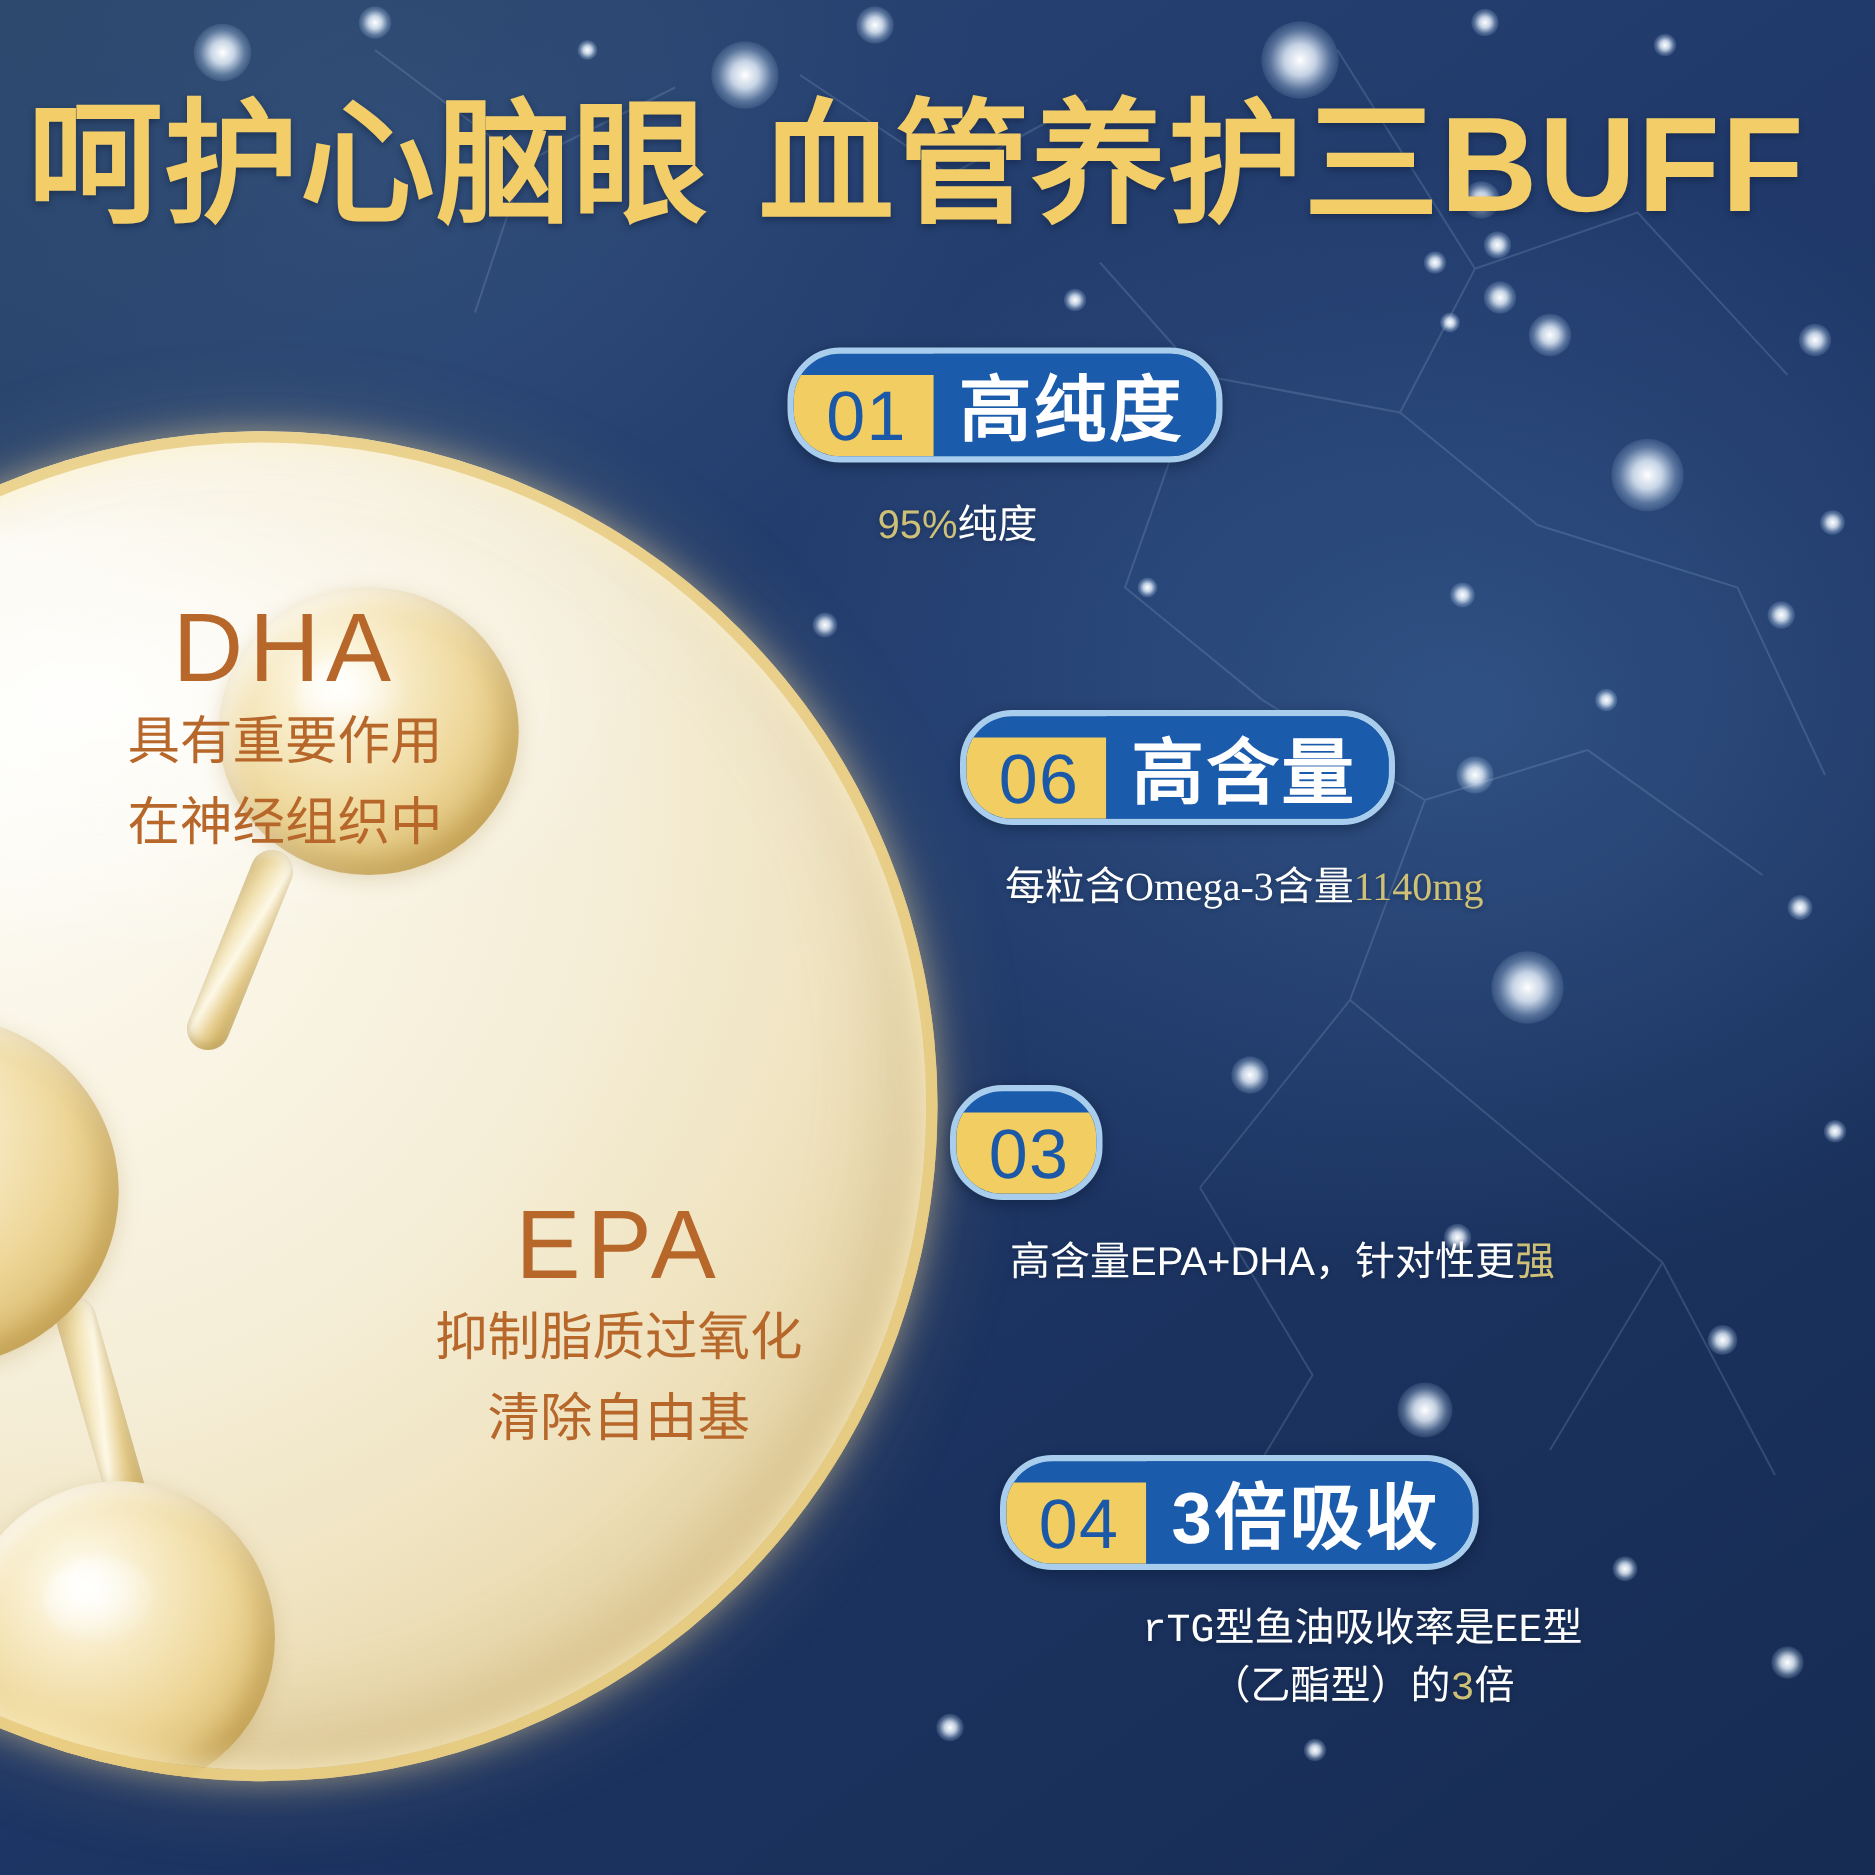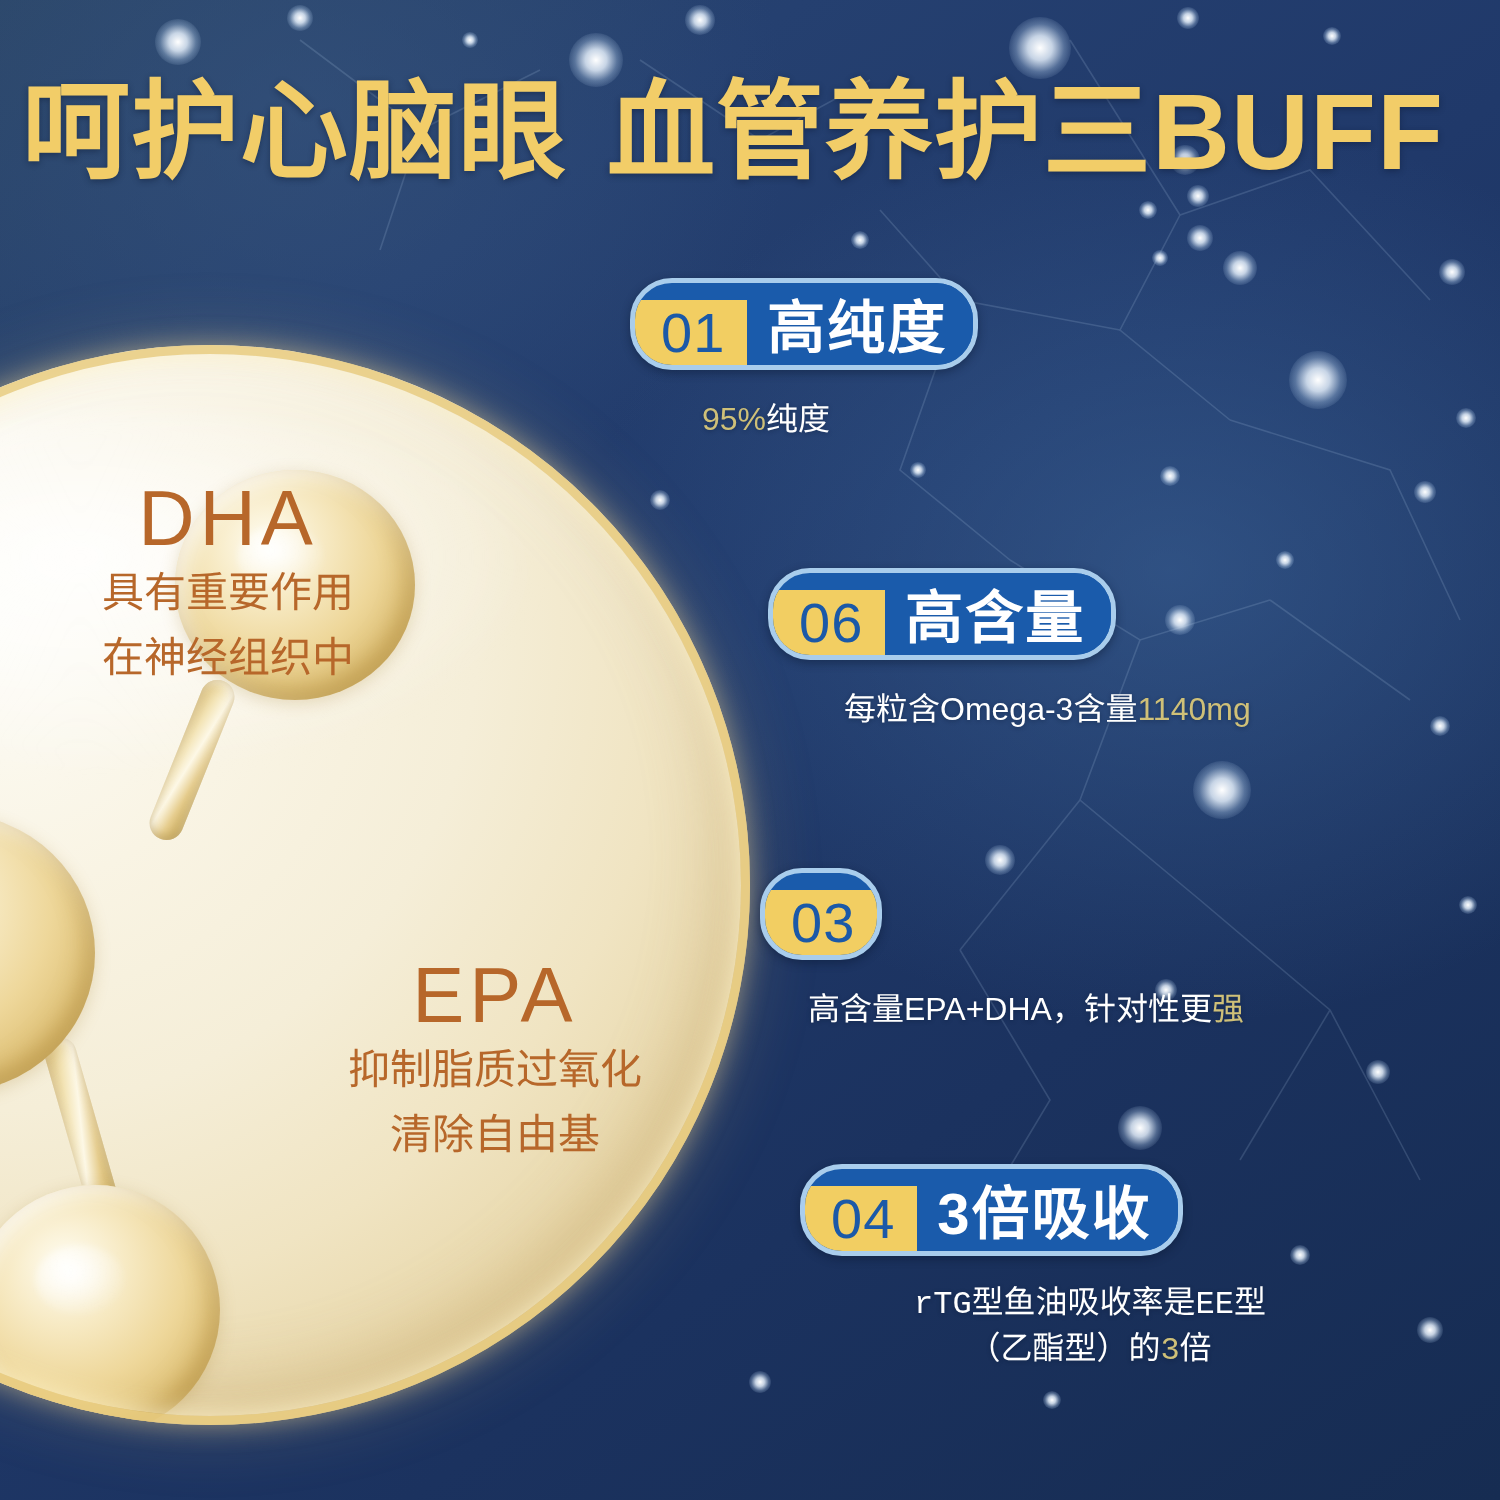--- a/index.html
+++ b/index.html
@@ -193,21 +193,21 @@
     font-weight: 400;
     text-shadow: 0 1px 4px rgba(10,25,50,0.4);
   }
   .feat-desc .hl { color: #cfc078; }
   .feat-desc.centered { text-align: center; font-family: Liberation Mono, monospace; }
 
   #feature-1 { left: 630px; top: 278px; }
   #feature-1 .feat-desc { margin-left: 72px; }
 
   #feature-2 { left: 768px; top: 568px; }
-  #feature-2 .feat-desc { margin-left: 76px; }
+  #feature-2 .feat-desc { margin-left: 36px; font-family: Liberation Serif, serif; }
 
   #feature-3 { left: 760px; top: 868px; }
   #feature-3 .feat-desc { margin-left: 48px; }
 
   #feature-4 { left: 800px; top: 1164px; }
   #feature-4 .feat-desc { margin-left: -10px; width: 600px; text-align: center; }
 </style>
 </head>
 <body>
 

